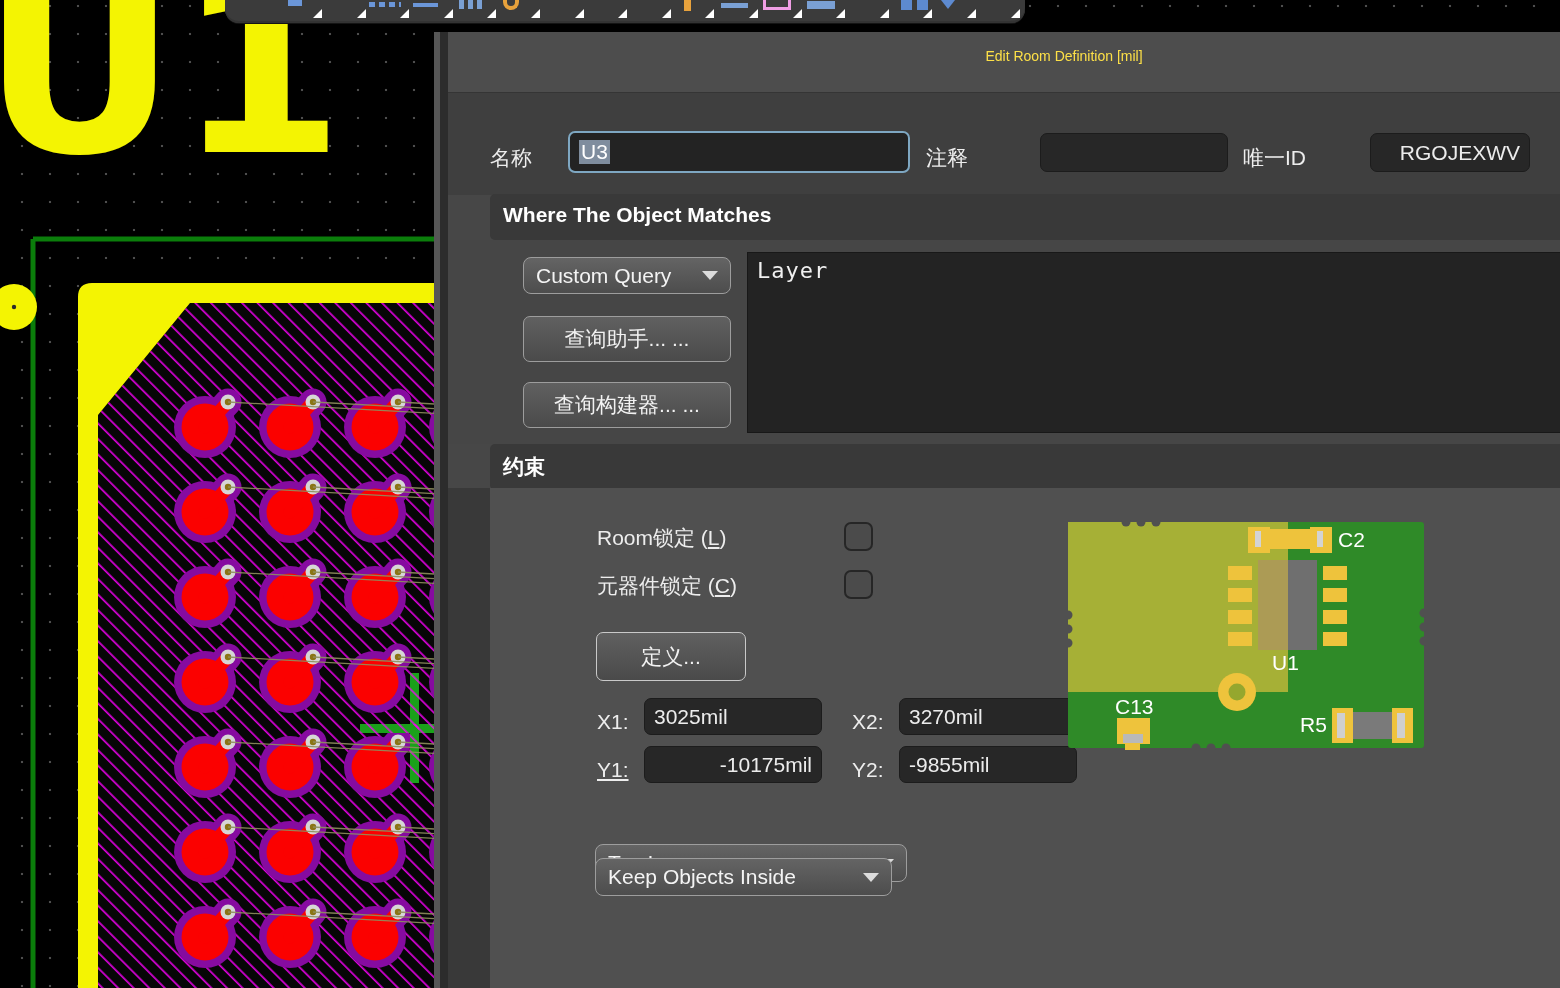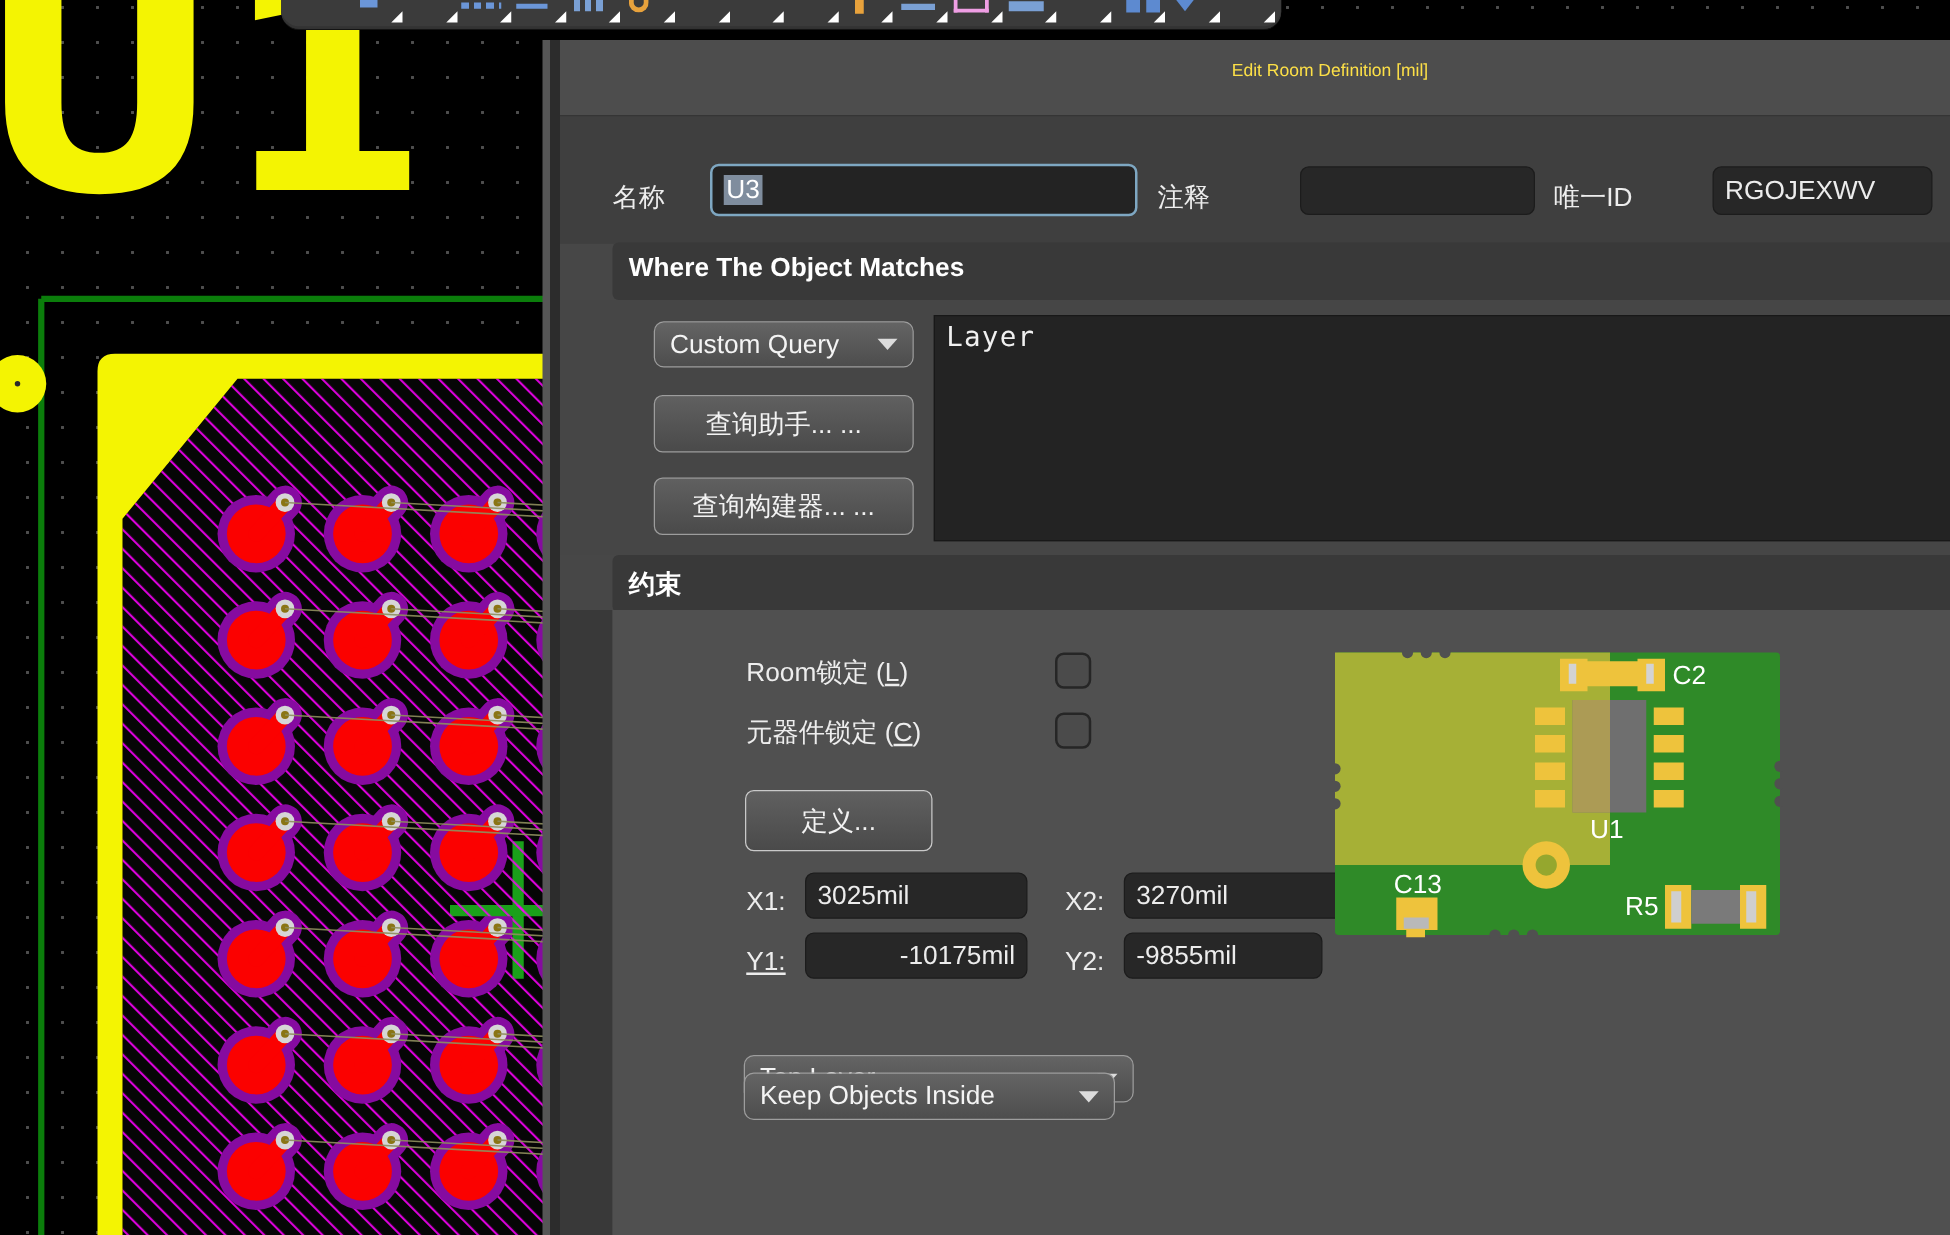--- a/index.html
+++ b/index.html
@@ -325,21 +325,21 @@
   <div class="abs band-name"></div>
   <div class="abs lbl" style="left:42px;top:112px;">名称</div>
   <div class="abs field focus" style="left:120px;top:99px;width:342px;height:42px;">
     <span class="sel-hl">U3</span>
   </div>
   <div class="abs lbl" style="left:478px;top:112px;">注释</div>
   <div class="abs field" style="left:592px;top:101px;width:188px;height:39px;">
     <span></span>
   </div>
   <div class="abs lbl" style="left:795px;top:112px;">唯一ID</div>
-  <div class="abs field" style="left:922px;top:101px;width:176px;height:39px;">
+  <div class="abs field" style="left:922px;top:101px;width:160px;height:39px;justify-content:flex-end;">
     <span>RGOJEXWV</span>
   </div>
 
   <div class="abs secbar" style="top:162px;padding-left:16px;">
     <span class="sec-label">Where The Object Matches</span>
   </div>
   <div class="abs content-wtom"></div>
   <div class="abs dd" style="left:75px;top:225px;width:208px;height:37px;">
     <span>Custom Query</span>
     <span class="caret"></span>
@@ -380,21 +380,21 @@
   </div>
   <div class="abs lbl" style="left:404px;top:678px;">X2:</div>
   <div class="abs field" style="left:451px;top:666px;width:178px;height:37px;">
     <span>3270mil</span>
   </div>
   <div class="abs lbl" style="left:149px;top:726px;text-decoration:underline;">Y1:</div>
   <div class="abs field" style="left:196px;top:714px;width:178px;height:37px;justify-content:flex-end;">
     <span>-10175mil</span>
   </div>
   <div class="abs lbl" style="left:404px;top:726px;">Y2:</div>
-  <div class="abs field" style="left:451px;top:714px;width:159px;height:37px;">
+  <div class="abs field" style="left:451px;top:714px;width:178px;height:37px;">
     <span>-9855mil</span>
   </div>
 
   <div class="abs dd" style="left:147px;top:812px;width:312px;height:38px;">
     <span>Top Layer</span>
     <span class="caret"></span>
   </div>
   <div class="abs dd" style="left:147px;top:826px;width:297px;height:38px;">
     <span>Keep Objects Inside</span>
     <span class="caret"></span>

